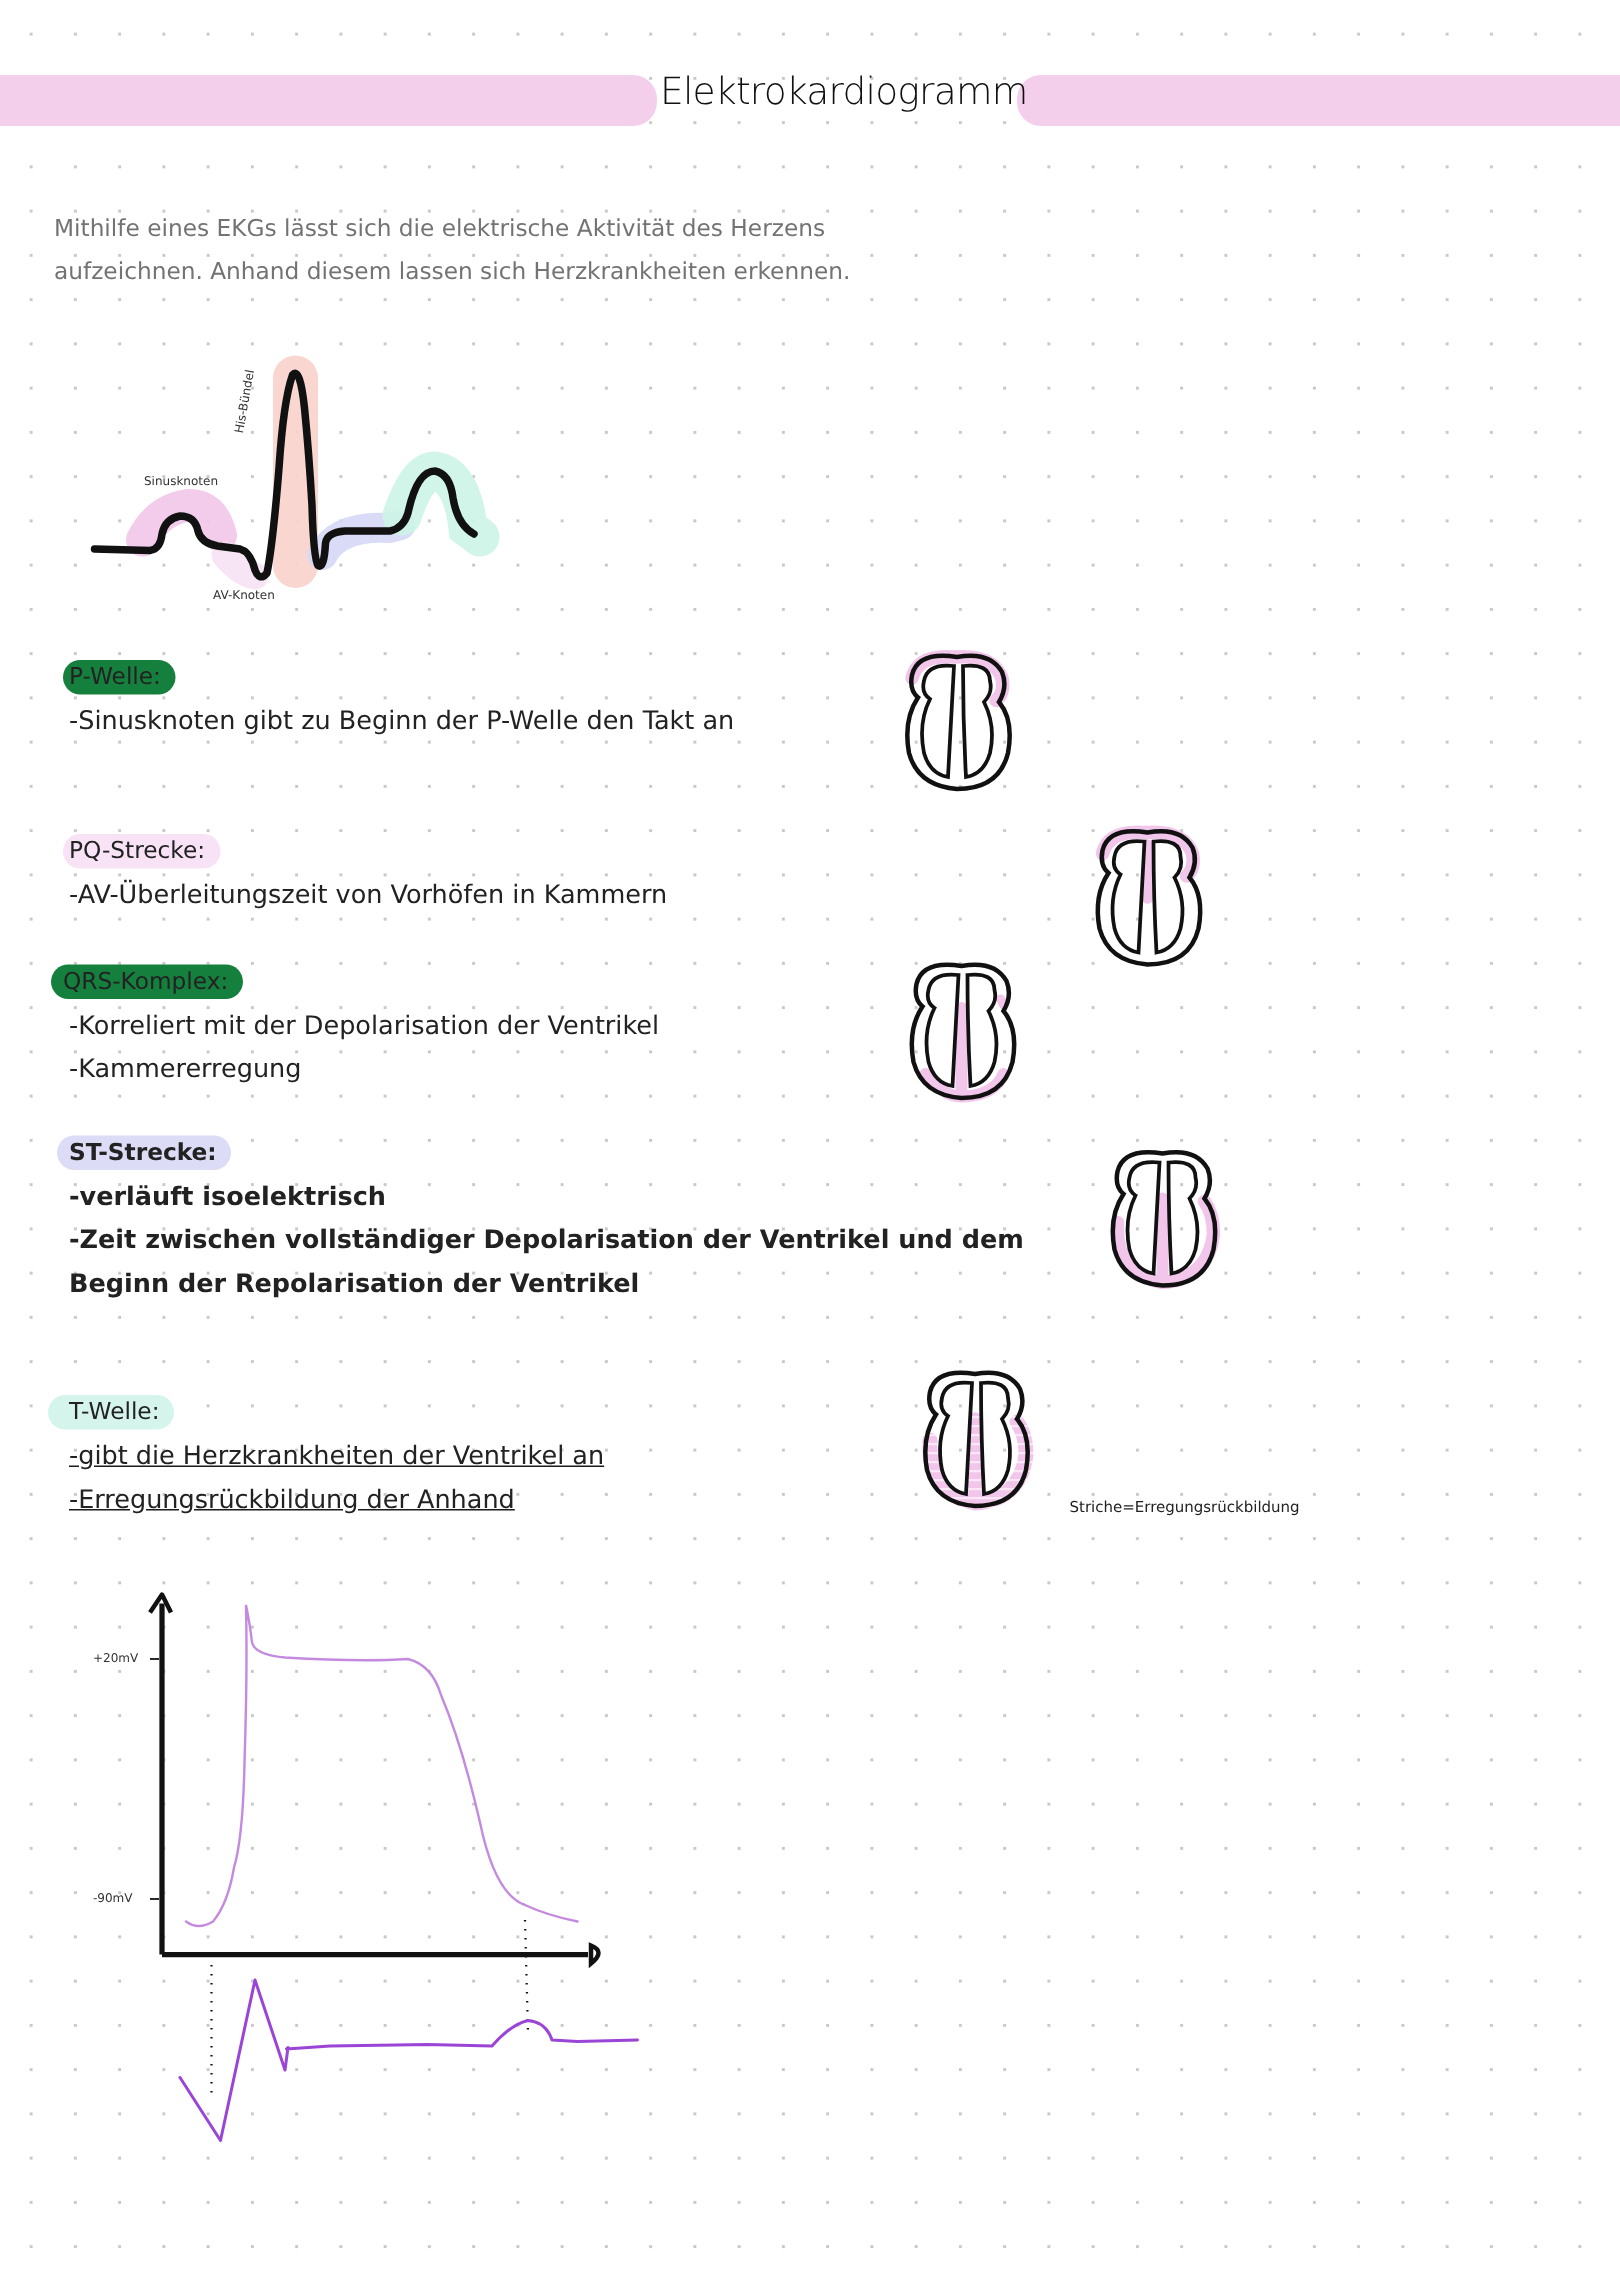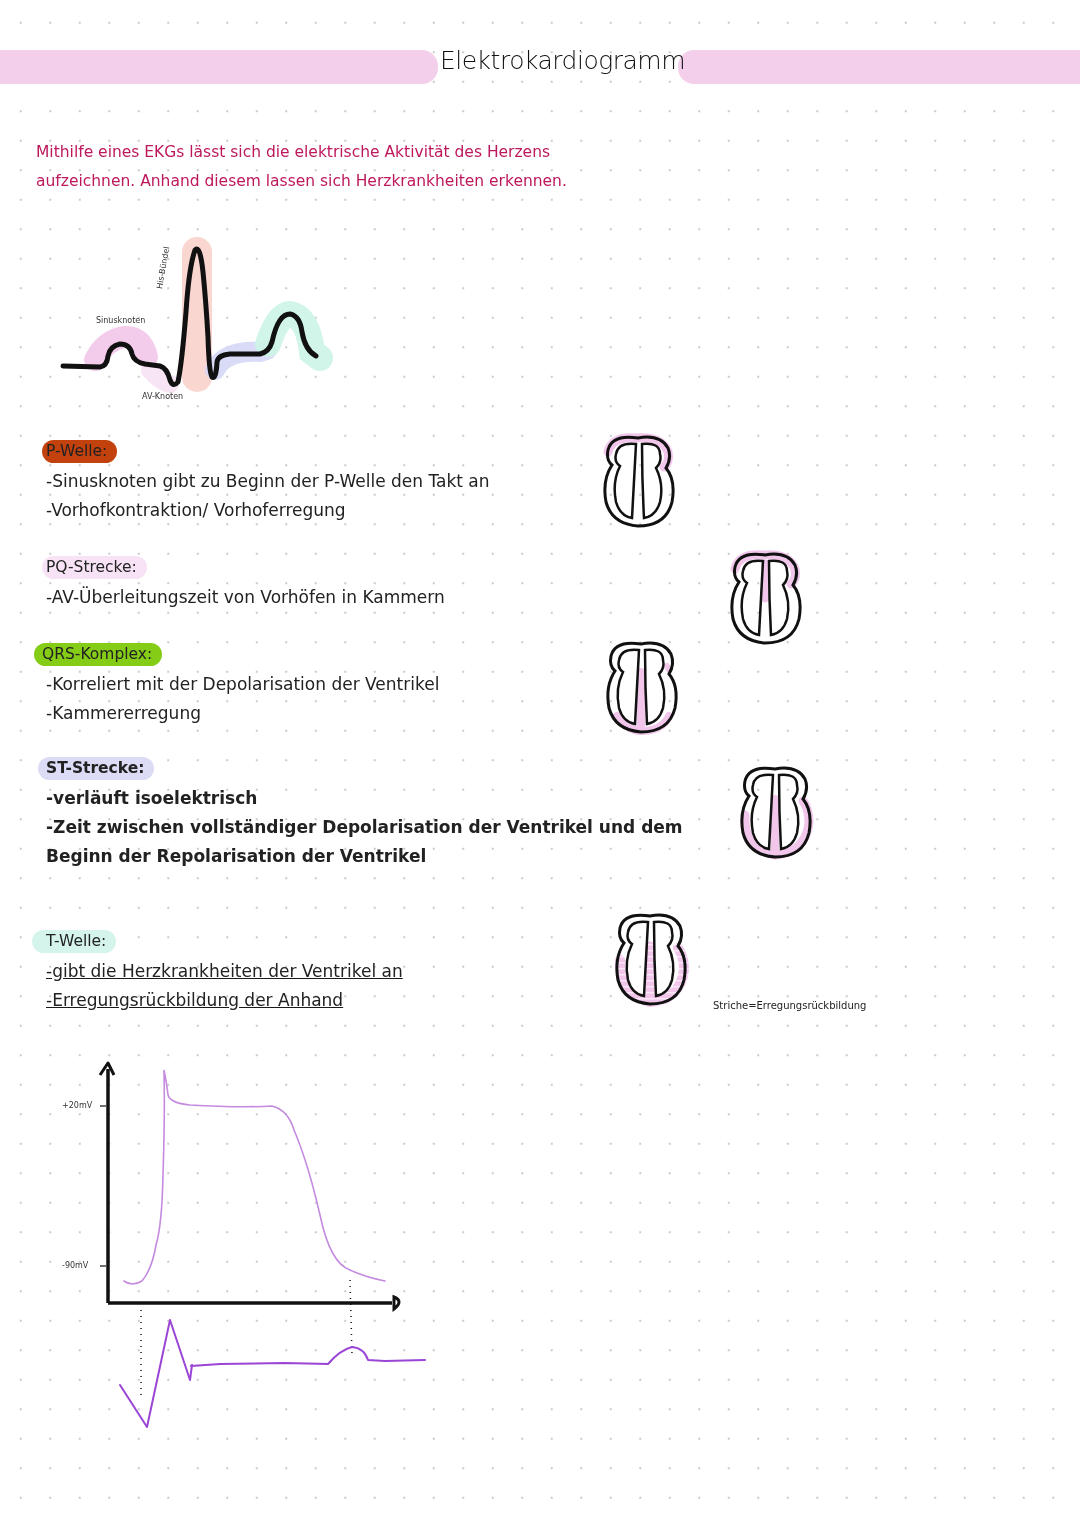--- a/index.html
+++ b/index.html
@@ -21,21 +21,21 @@
     left: 678px; top: 50px; width: 402px; height: 34px;
     background: #f4cfec; border-radius: 16px 0 0 16px;
   }
   .page-title {
     left: 440px; top: 46px; width: 236px; text-align: left;
     font-size: 25px; letter-spacing: -0.5px; color: #111;
     font-family: "DejaVu Sans", sans-serif; font-weight: 300;
   }
   .intro {
     left: 36px; top: 138px; width: 580px;
-    font-size: 15.5px; line-height: 29px; color: #be185d;
+    font-size: 15.5px; line-height: 29px; color: #737373;
   }
   .intro p { margin: 0; }
   .section { left: 46px; width: 560px; }
   .sec-head {
     display: inline-block; font-size: 15.5px; padding: 2px 10px 3px 4px;
     border-radius: 14px; margin-left: -4px; color: #222;
   }
   .sec-line { font-size: 17px; line-height: 29px; color: #222; white-space: nowrap; }
   .sec-lines { margin-top: 4px; }
   .note-label { font-size: 10px; color: #222; left: 713px; top: 1000px; }
@@ -63,36 +63,35 @@
   <path d="M165 138 Q175 118 210 120 L217 118" stroke="#d6d8f6" stroke-width="20" fill="none" stroke-linecap="round" opacity="0.9"></path>
   <path d="M218 112 Q228 82 240 82 Q258 85 262 120 L270 126" stroke="#ccf4e6" stroke-width="26" fill="none" stroke-linecap="round" opacity="0.9"></path>
 
   <path d="M13 134 L50 135 Q57 134 58 124 Q60 114 70 112 Q80 112 82 122 Q84 130 95 132 L110 134 Q117 136 120 148 Q123 156 128 150 Q132 130 136 80 Q139 35 145 18 Q150 12 153 40 Q156 70 158 105 Q159 140 162 145 Q166 148 167 130 Q168 123 180 122 L210 122 Q219 120 222 110 Q228 82 240 82 Q250 84 252 100 Q255 118 266 124" stroke="#111" stroke-width="5" fill="none" stroke-linecap="round" stroke-linejoin="round"></path>
 </svg>
 <div class="abs ecg-label" style="left:96px; top:316px;">Sinusknoten</div>
 <div class="abs ecg-label" style="left:155px; top:288px; transform: rotate(-80deg); transform-origin: left top;">His-Bündel</div>
 <div class="abs ecg-label" style="left:142px; top:392px;">AV-Knoten</div>
 
 <div class="abs section" style="top:440px;">
-  <span class="sec-head" style="background:#c2410c;">P-Welle:</span>
+  <span class="sec-head" style="background:#15803d;">P-Welle:</span>
   <div class="sec-lines">
     <div class="sec-line">-Sinusknoten gibt zu Beginn der P-Welle den Takt an</div>
-    <div class="sec-line">-Vorhofkontraktion/ Vorhoferregung</div>
   </div>
 </div>
 
 <div class="abs section" style="top:556px;">
   <span class="sec-head" style="background:#f7e3f5;">PQ-Strecke:</span>
   <div class="sec-lines">
     <div class="sec-line">-AV-Überleitungszeit von Vorhöfen in Kammern</div>
   </div>
 </div>
 
 <div class="abs section" style="top:643px; left:42px;">
-  <span class="sec-head" style="background:#84cc16; padding-left:8px; margin-left:-8px;">QRS-Komplex:</span>
+  <span class="sec-head" style="background:#15803d; padding-left:8px; margin-left:-8px;">QRS-Komplex:</span>
   <div class="sec-lines" style="margin-left:4px;">
     <div class="sec-line">-Korreliert mit der Depolarisation der Ventrikel</div>
     <div class="sec-line">-Kammererregung</div>
   </div>
 </div>
 
 <div class="abs section" style="top:757px;font-weight:bold;">
   <span class="sec-head" style="background:#dcdcf7; padding-left:8px; margin-left:-8px;">ST-Strecke:</span>
   <div class="sec-lines">
     <div class="sec-line">-verläuft isoelektrisch</div>

